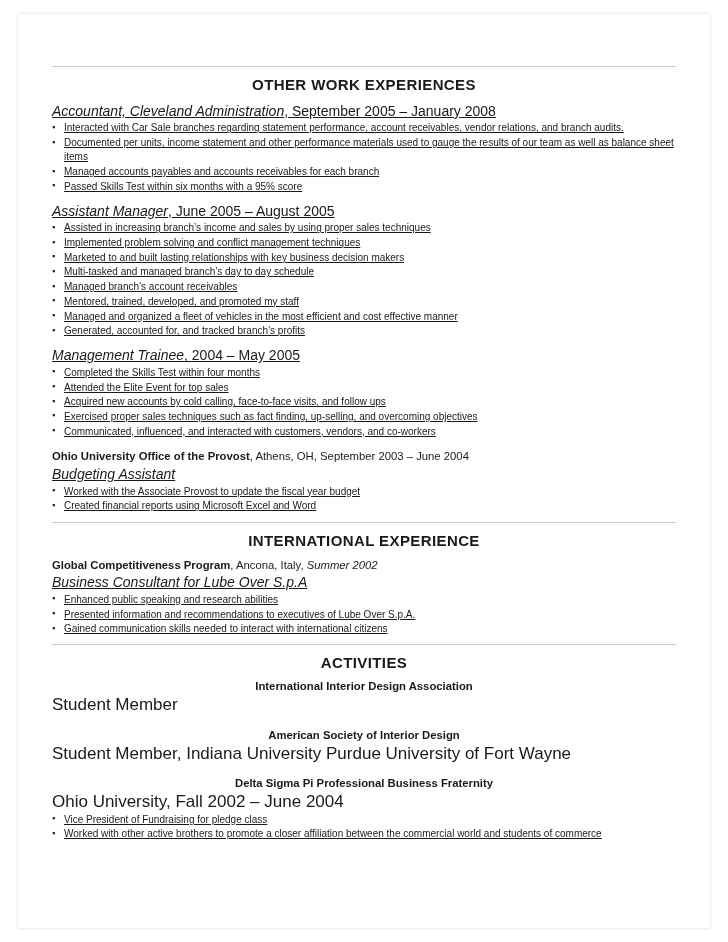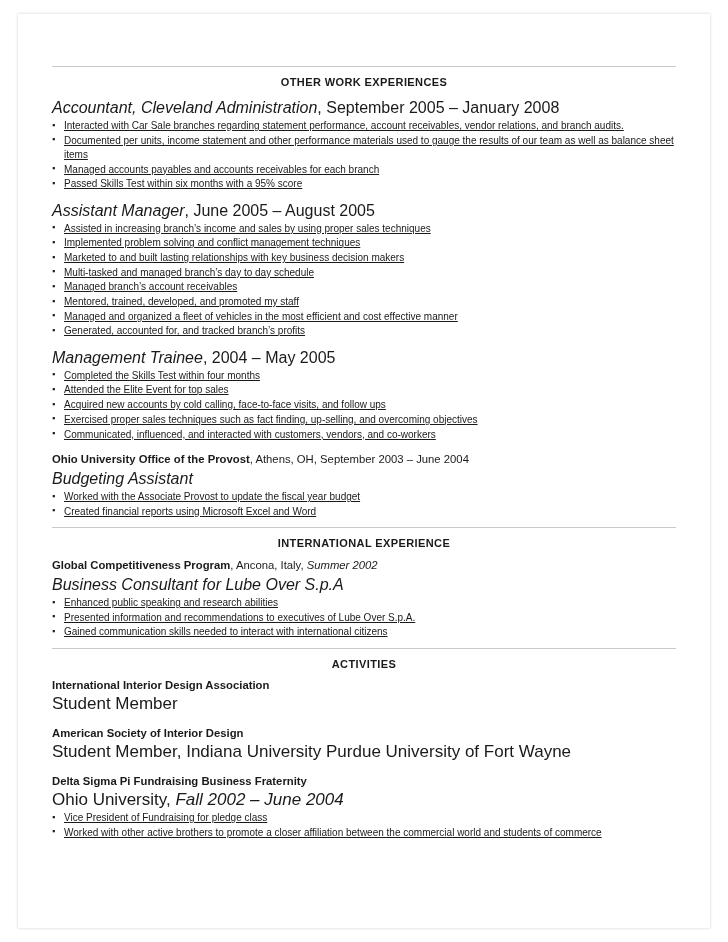--- a/index.html
+++ b/index.html
@@ -42,37 +42,38 @@
   .rule {
     border-top: 1px solid #c9c9c9;
     height: 0;
     margin: 0 0 9px 0;
   }
   .rule.second { margin-top: 8px; }
 
   .section-title {
     text-align: center;
     font-weight: bold;
-    font-size: 11px;
+    font-size: 15px;
     letter-spacing: 0.4px;
     margin: 0 0 9px 0;
   }
 
   .org {
     font-size: 11.3px;
     margin: 0 0 1px 0;
     line-height: 1.32;
   }
   .org b { font-weight: bold; }
 
   .role {
-    font-size: 16px;
+    font-size: 14px;
     font-style: italic;
     margin: 8px 0 1px 0;
     line-height: 1.32;
+    text-decoration: underline;
   }
   .role .plain { font-style: normal; }
   .role.tight { margin-top: 1px; }
 
   ul.bullets {
     list-style: none;
     margin: 0;
     padding: 0;
   }
   ul.bullets li {
@@ -92,27 +93,28 @@
     color: #1a1a1a;
   }
 
   .block { margin-bottom: 0; }
   .gap-10 { height: 10px; }
 
   .act-name {
     font-weight: bold;
     font-size: 11.3px;
     margin: 0 0 1px 0;
+    text-align: center;
   }
   .act-sub {
     font-size: 17px;
     margin: 0 0 0 0;
     line-height: 1.36;
   }
-  .act-sub .ital { font-style: italic; }
+  .act-sub .ital { }
   .act-group { margin-bottom: 12px; }
 </style>
 </head>
 <body>
 
 <div class="page">
   <div class="sheet">
     <div class="content">
 
       <div class="rule"></div>
@@ -195,21 +197,21 @@
         <p class="act-name">International Interior Design Association</p>
         <p class="act-sub">Student Member</p>
       </div>
 
       <div class="act-group">
         <p class="act-name">American Society of Interior Design</p>
         <p class="act-sub">Student Member, Indiana University Purdue University of Fort Wayne</p>
       </div>
 
       <div class="act-group">
-        <p class="act-name">Delta Sigma Pi Fundraising Business Fraternity</p>
+        <p class="act-name">Delta Sigma Pi Professional Business Fraternity</p>
         <p class="act-sub">
           <span>Ohio University, </span><span class="ital">Fall 2002 – June 2004</span>
         </p>
         <ul class="bullets">
           <li>Vice President of Fundraising for pledge class</li>
           <li>Worked with other active brothers to promote a closer affiliation between the commercial world and students of commerce</li>
         </ul>
       </div>
 
     </div>

